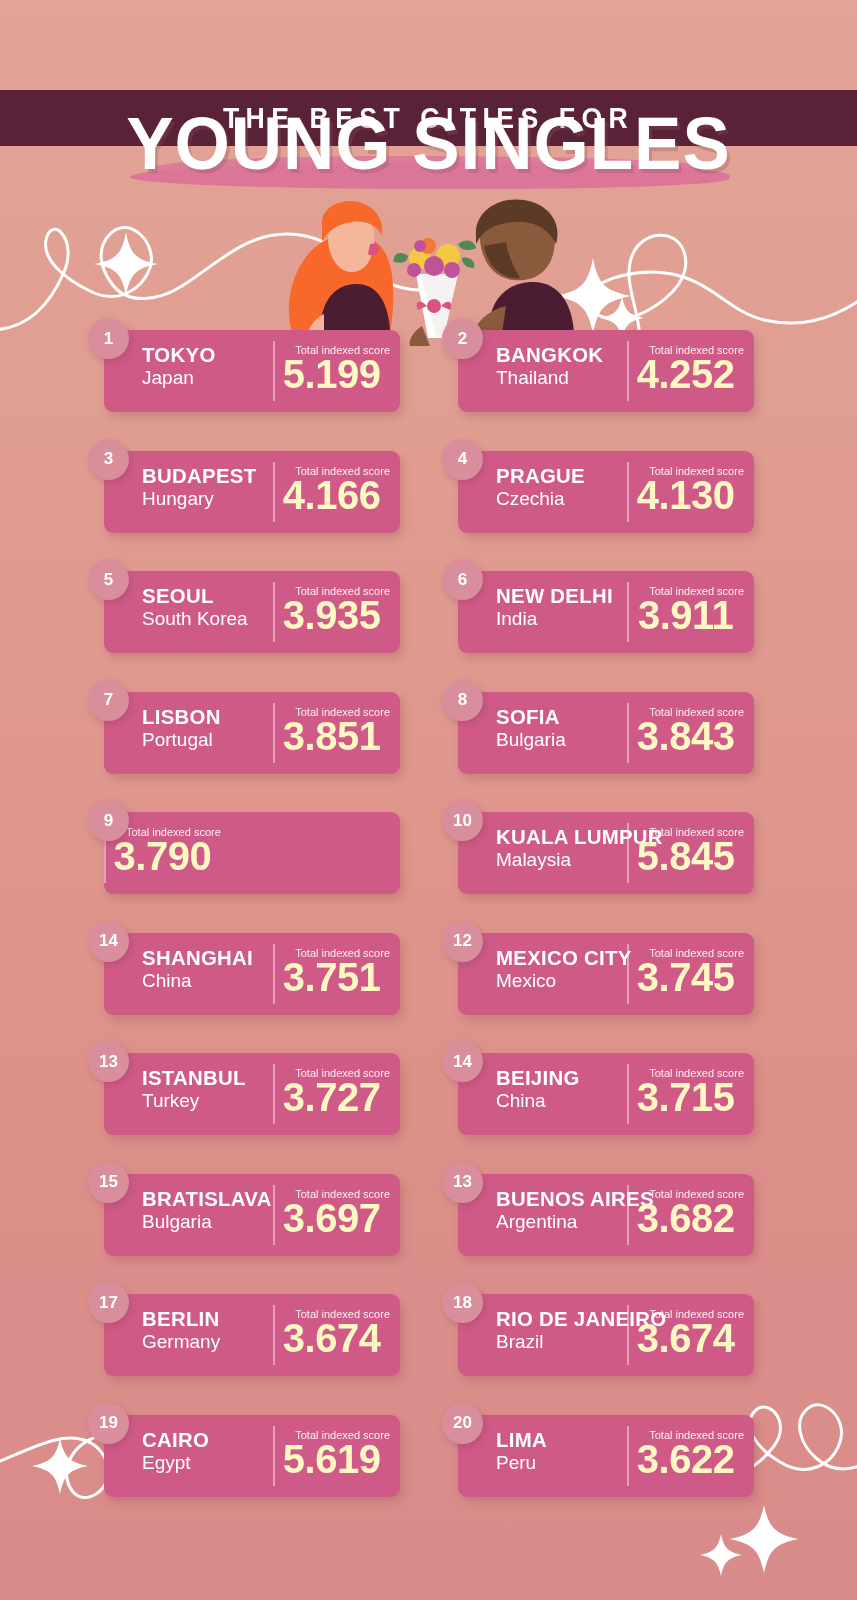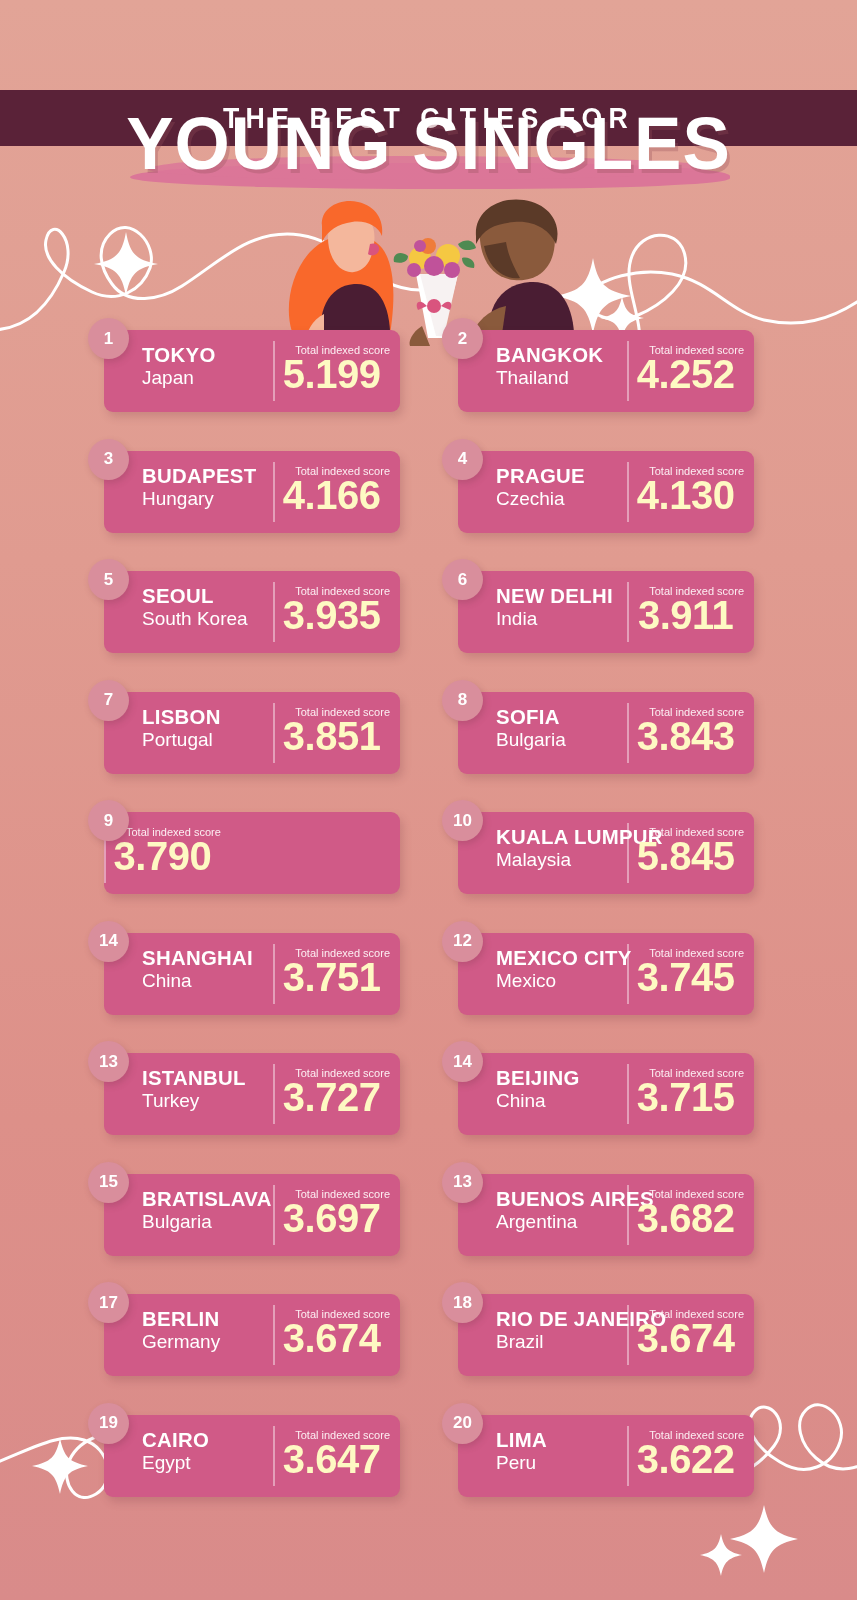--- a/index.html
+++ b/index.html
@@ -543,21 +543,21 @@
       </div>
       <div class="row">
         <div class="card-wrap left">
           <div class="card">
             <div class="card-info">
               <div class="city">CAIRO</div>
               <div class="country">Egypt</div>
             </div>
             <div class="card-score">
               <div class="score-label">Total indexed score</div>
-              <div class="score-value">3.647</div>
+              <div class="score-value">5.619</div>
             </div>
           </div>
           <div class="badge">19</div>
         </div>
         <div class="card-wrap right">
           <div class="card">
             <div class="card-info">
               <div class="city">LIMA</div>
               <div class="country">Peru</div>
             </div>

